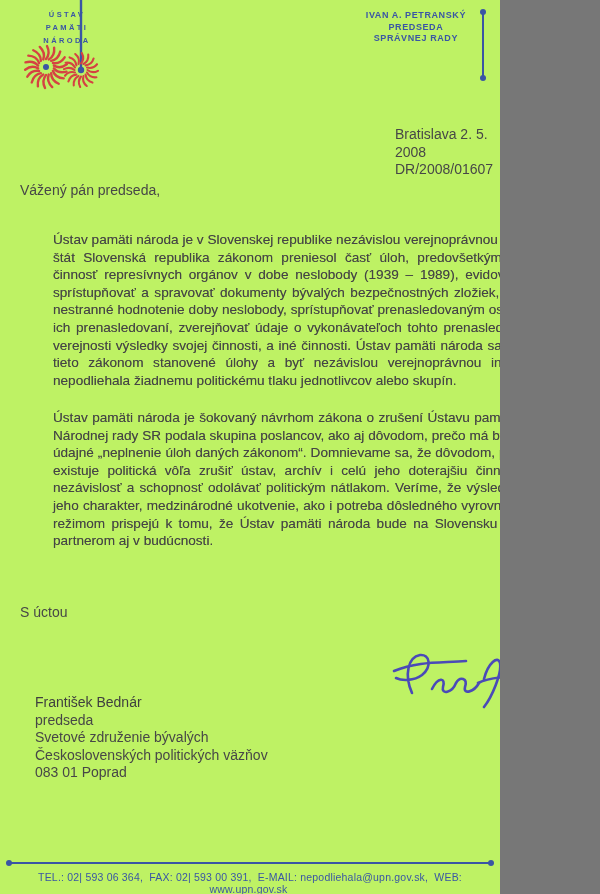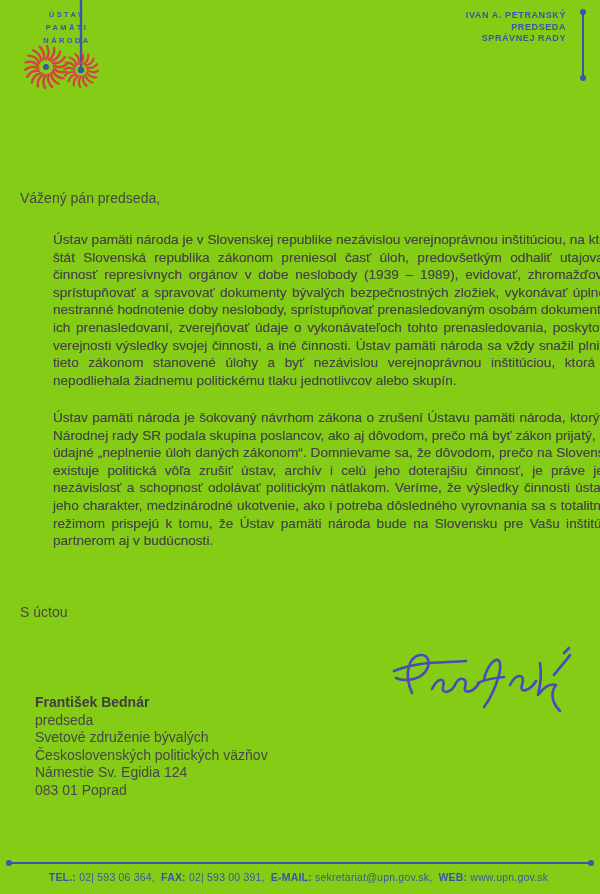--- a/index.html
+++ b/index.html
@@ -1,44 +1,44 @@
 <!DOCTYPE html>
 <html><head>
 <meta charset="utf-8">
 <style>
   html,body{margin:0;padding:0;background:#777;}
-  .page{position:relative;width:600px;height:894px;background:#84cc16;overflow:hidden;
+  .page{position:relative;width:500px;height:894px;background:#bef264;overflow:hidden;
         font-family:"Liberation Sans", sans-serif;color:#404040;}
   
   .logo-wrap{position:absolute;left:20px;top:0;width:120px;height:110px;}
   .logo-svg{position:absolute;left:0;top:0;}
   .logo-text{position:absolute;left:22px;top:8px;width:50px;text-align:center;
              color:#3a56a4;font-weight:bold;font-size:7.5px;letter-spacing:2.4px;line-height:13px;}
-  .hdr-right{position:absolute;right:34px;top:10px;text-align:right;color:#3a56a4;
+  .hdr-right{position:absolute;right:34px;top:10px;text-align:center;color:#3a56a4;
              font-weight:bold;font-size:9px;letter-spacing:.6px;line-height:11.5px;}
   .hdr-line{position:absolute;right:16px;top:12px;width:2px;height:66px;background:#3a56a4;}
   .hdr-line .dot{position:absolute;left:-2px;width:6px;height:6px;border-radius:50%;background:#3a56a4;}
   .hdr-line .dot.top{top:-3px;} .hdr-line .dot.bot{bottom:-3px;}
   
   .dateline{position:absolute;left:395px;top:126px;font-size:14px;line-height:17.5px;color:#474747;}
-  .salutation{position:absolute;left:20px;top:190px;font-size:14px;color:#474747;}
+  .salutation{position:absolute;left:20px;top:182px;font-size:14px;color:#474747;}
   .para{position:absolute;left:18px;width:566px;font-size:13.6px;line-height:17.6px;
         text-align:justify;color:#454545;text-shadow:0 0 .4px rgba(70,70,70,.55);margin-left:35px;}
   .para1{top:231px;} .para2{top:409px;}
   .closing{position:absolute;left:20px;top:604px;font-size:14px;color:#474747;}
   .signature{position:absolute;left:388px;top:645px;}
   .sender{position:absolute;left:35px;top:694px;font-size:14px;line-height:17.6px;color:#474747;}
-  .sender .name{font-weight:bold;color:#3f3f3f;}
+  .sender .name{font-weight:normal;color:#3f3f3f;}
   
   .ft-line{position:absolute;left:8px;right:8px;top:862px;height:2px;background:#3a56a4;}
   .ft-line .dot{position:absolute;top:-2px;width:6px;height:6px;border-radius:50%;background:#3a56a4;}
   .ft-line .dot.l{left:-2px;} .ft-line .dot.r{right:-2px;}
   .ft-text{position:absolute;left:0;right:0;top:871px;text-align:center;color:#3a56a4;
            font-size:10.5px;letter-spacing:.2px;}
-  .ft-text b{font-weight:bold;}
+  .ft-text b{font-weight:normal;}
   .ft-text span{margin-right:3px;}
 </style>
 </head>
 <body>
 
 <div class="page">
 
   <div class="logo-wrap">
     <svg class="logo-svg" width="120" height="110" viewBox="0 0 120 110">
       <defs>
@@ -100,20 +100,24 @@
   <div class="hdr-right">
     <div>IVAN A. PETRANSKÝ</div>
     <div>PREDSEDA</div>
     <div>SPRÁVNEJ RADY</div>
   </div>
   <div class="hdr-line">
     <div class="dot top"></div>
     <div class="dot bot"></div>
   </div>
 
+  <div class="dateline">
+    <div>Bratislava 2. 5. 2008</div>
+    <div>DR/2008/01607</div>
+  </div>
 
   <div class="salutation">Vážený pán predseda,</div>
 
   <div class="para para1">Ústav pamäti národa je v Slovenskej republike nezávislou verejnoprávnou inštitúciou, na ktorú štát Slovenská republika zákonom preniesol časť úloh, predovšetkým odhaliť utajovanú činnosť represívnych orgánov v dobe neslobody (1939 – 1989), evidovať, zhromažďovať, sprístupňovať a spravovať dokumenty bývalých bezpečnostných zložiek, vykonávať úplné a nestranné hodnotenie doby neslobody, sprístupňovať prenasledovaným osobám dokumenty o ich prenasledovaní, zverejňovať údaje o vykonávateľoch tohto prenasledovania, poskytovať verejnosti výsledky svojej činnosti, a iné činnosti. Ústav pamäti národa sa vždy snažil plniť si tieto zákonom stanovené úlohy a byť nezávislou verejnoprávnou inštitúciou, ktorá by nepodliehala žiadnemu politickému tlaku jednotlivcov alebo skupín.</div>
   <div class="para para2">Ústav pamäti národa je šokovaný návrhom zákona o zrušení Ústavu pamäti národa, ktorý do Národnej rady SR podala skupina poslancov, ako aj dôvodom, prečo má byť zákon prijatý, pre údajné „neplnenie úloh daných zákonom“. Domnievame sa, že dôvodom, prečo na Slovensku existuje politická vôľa zrušiť ústav, archív i celú jeho doterajšiu činnosť, je práve jeho nezávislosť a schopnosť odolávať politickým nátlakom. Veríme, že výsledky činnosti ústavu, jeho charakter, medzinárodné ukotvenie, ako i potreba dôsledného vyrovnania sa s totalitným režimom prispejú k tomu, že Ústav pamäti národa bude na Slovensku pre Vašu inštitúciu partnerom aj v budúcnosti.</div>
 
   <div class="closing">S úctou</div>
 
   <svg class="signature" width="190" height="80" viewBox="0 0 190 80">
     <g fill="none" stroke="#4a4ab8" stroke-width="2.6" stroke-linecap="round" stroke-linejoin="round">
@@ -127,32 +131,31 @@
       <path d="M166,30 C172,22 178,16 182,10"></path>
       <path d="M176,8 L181,3"></path>
     </g>
   </svg>
 
   <div class="sender">
     <div class="name">František Bednár</div>
     <div>predseda</div>
     <div>Svetové združenie bývalých</div>
     <div>Československých politických väzňov</div>
-    <div>Námestie Sv. Egidia 124</div>
     <div>083 01 Poprad</div>
   </div>
 
   <div class="ft-line">
     <div class="dot l"></div>
     <div class="dot r"></div>
   </div>
   <div class="ft-text">
     <b>TEL.:</b>
     <span>02| 593 06 364,</span>
     <b>FAX:</b>
     <span>02| 593 00 391,</span>
     <b>E-MAIL:</b>
-    <span>sekretariat@upn.gov.sk,</span>
+    <span>nepodliehala@upn.gov.sk,</span>
     <b>WEB:</b>
     <span>www.upn.gov.sk</span>
   </div>
 
 </div>
 
 </body></html>

